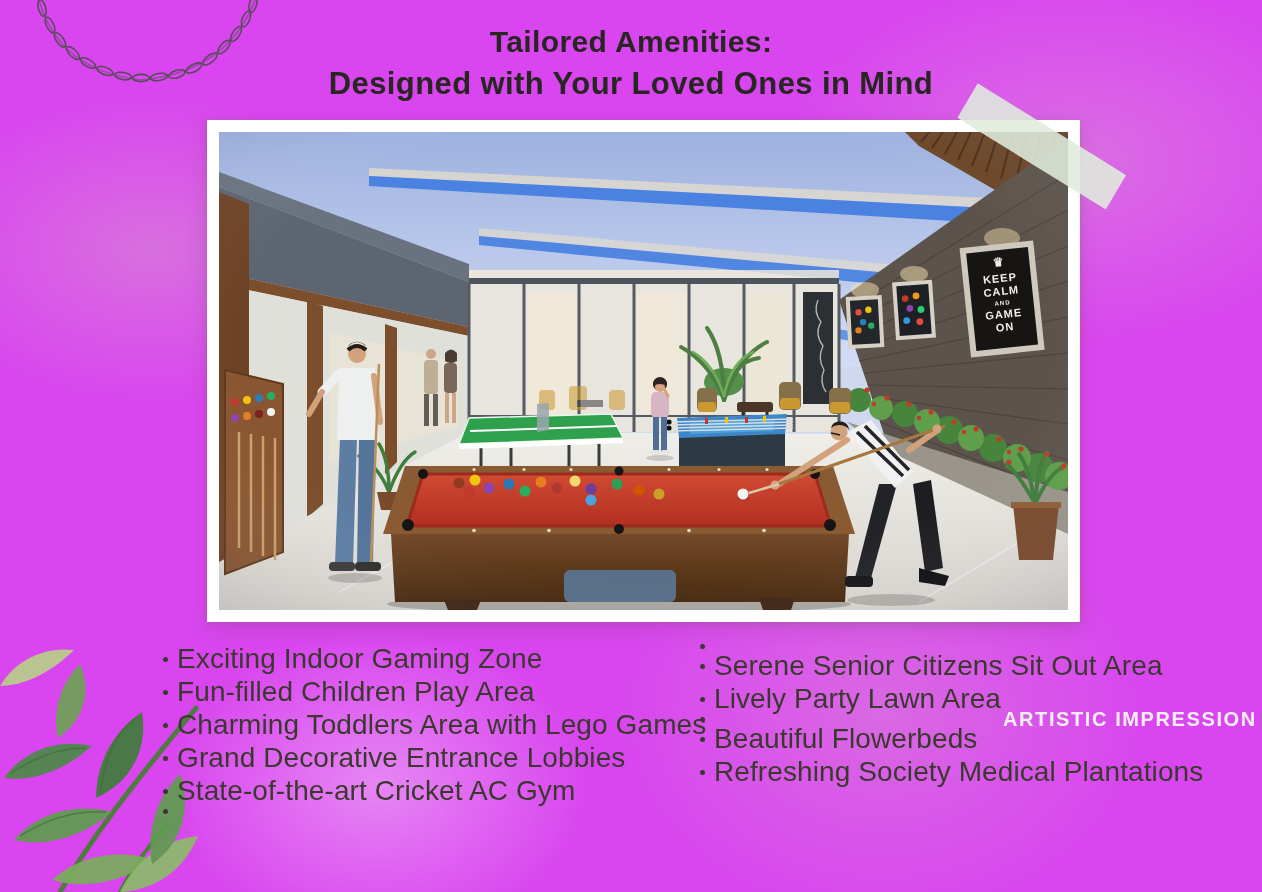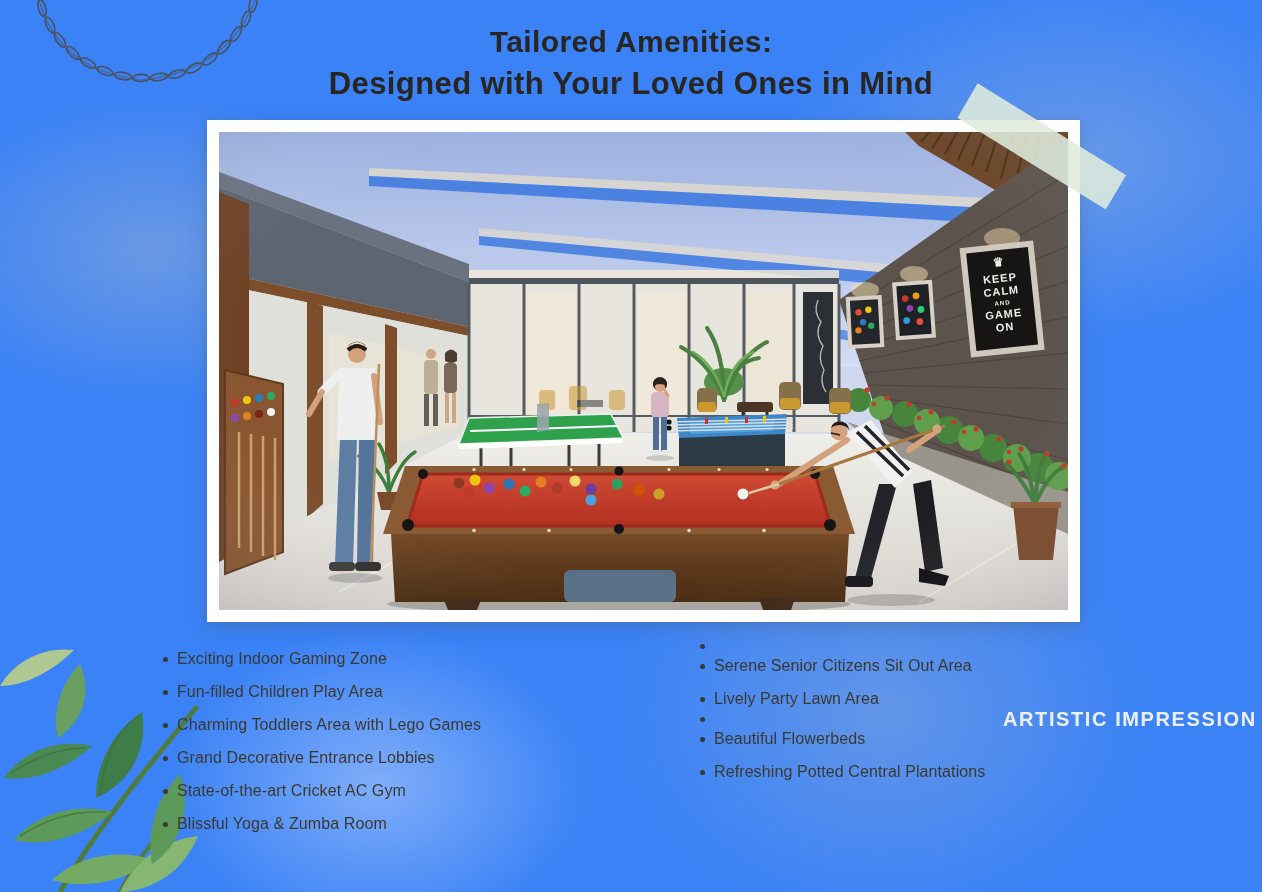--- a/index.html
+++ b/index.html
@@ -1,17 +1,17 @@
 <!DOCTYPE html>
 <html><head>
 <meta charset="utf-8">
 <style>
   html,body{margin:0;padding:0;background:#cfcdc2;}
   .page{position:relative;width:1262px;height:892px;overflow:hidden;
-        background:#3b82f6;font-family:"Liberation Sans",sans-serif;}
+        background:#d946ef;font-family:"Liberation Sans",sans-serif;}
   .page::before{content:"";position:absolute;inset:0;pointer-events:none;
     background:
       radial-gradient(340px 220px at 12% 28%, rgba(213,206,184,.30), transparent 70%),
       radial-gradient(420px 260px at 85% 18%, rgba(220,214,196,.28), transparent 70%),
       radial-gradient(380px 300px at 70% 80%, rgba(215,209,190,.25), transparent 70%),
       radial-gradient(300px 220px at 30% 88%, rgba(255,255,255,.35), transparent 70%);
   }
   .title{position:absolute;top:22px;left:0;width:100%;text-align:center;
          color:#282623;font-weight:bold;letter-spacing:.4px;z-index:3;}
   .title .l1{font-size:30px;line-height:40px;}
@@ -24,21 +24,21 @@
 
   .tape{position:absolute;left:952px;top:124px;width:178px;height:44px;z-index:4;
     background:rgba(223,236,221,.88);transform:rotate(33deg);
     clip-path:polygon(1% 9%, 99% 0%, 100% 91%, 2% 100%);
     box-shadow:0 1px 4px rgba(70,70,45,.18);}
 
   .watermark{position:absolute;left:1003px;top:708px;z-index:3;
     font-size:20px;font-weight:bold;letter-spacing:1.6px;
     color:rgba(255,255,255,.85);text-shadow:0 0 1px rgba(190,185,165,.4);}
 
-  .amenities{position:absolute;top:642px;color:#3b392f;font-size:16px;
+  .amenities{position:absolute;top:642px;color:#3b392f;font-size:28px;
     line-height:33px;z-index:3;letter-spacing:.1px;}
   .col-left{left:160px;width:540px;}
   .col-right{left:697px;width:530px;}
   .amenities ul{list-style:none;margin:0;padding:0;}
   .amenities li{display:flex;align-items:center;white-space:nowrap;}
   .amenities .dot{flex:none;width:5px;height:5px;border-radius:50%;
     background:#3b392f;margin:2px 9px 0 3px;}
 
   .doodle-chain{position:absolute;left:28px;top:-8px;z-index:1;}
   .leaves{position:absolute;left:0px;top:628px;z-index:1;}
@@ -507,21 +507,20 @@
       <li>
           <span class="dot"></span>
           <span>Grand Decorative Entrance Lobbies</span>
         </li>
       <li>
           <span class="dot"></span>
           <span>State-of-the-art Cricket AC Gym</span>
         </li>
       <li>
           <span class="dot"></span>
-          <span>Blissful Yoga &amp; Zumba Room</span>
         </li>
     </ul>
   </div>
 
   <div class="amenities col-right">
     <ul>
       <li>
           <span class="dot"></span>
         </li>
       <li>
@@ -534,21 +533,21 @@
         </li>
       <li>
           <span class="dot"></span>
         </li>
       <li>
           <span class="dot"></span>
           <span>Beautiful Flowerbeds</span>
         </li>
       <li>
           <span class="dot"></span>
-          <span>Refreshing Potted Central Plantations</span>
+          <span>Refreshing Society Medical Plantations</span>
         </li>
     </ul>
   </div>
 
   <svg class="leaves" width="228" height="264" viewBox="0 0 228 264">
     <path d="M60,264 C90,212 128,162 196,80" fill="none" stroke="#4e7c3e" stroke-width="5" stroke-linecap="round"></path>
     <path d="M120,264 C132,240 148,218 168,196" fill="none" stroke="#4e7c3e" stroke-width="4" stroke-linecap="round"></path>
     <g opacity="0.92">
       <path d="M0,58 C14,34 42,18 74,22 C52,44 24,58 0,58 Z" fill="#b9cf8a"></path>
       <path d="M4,150 C22,124 56,110 92,118 C66,142 32,154 4,150 Z" fill="#4d8a47"></path>

